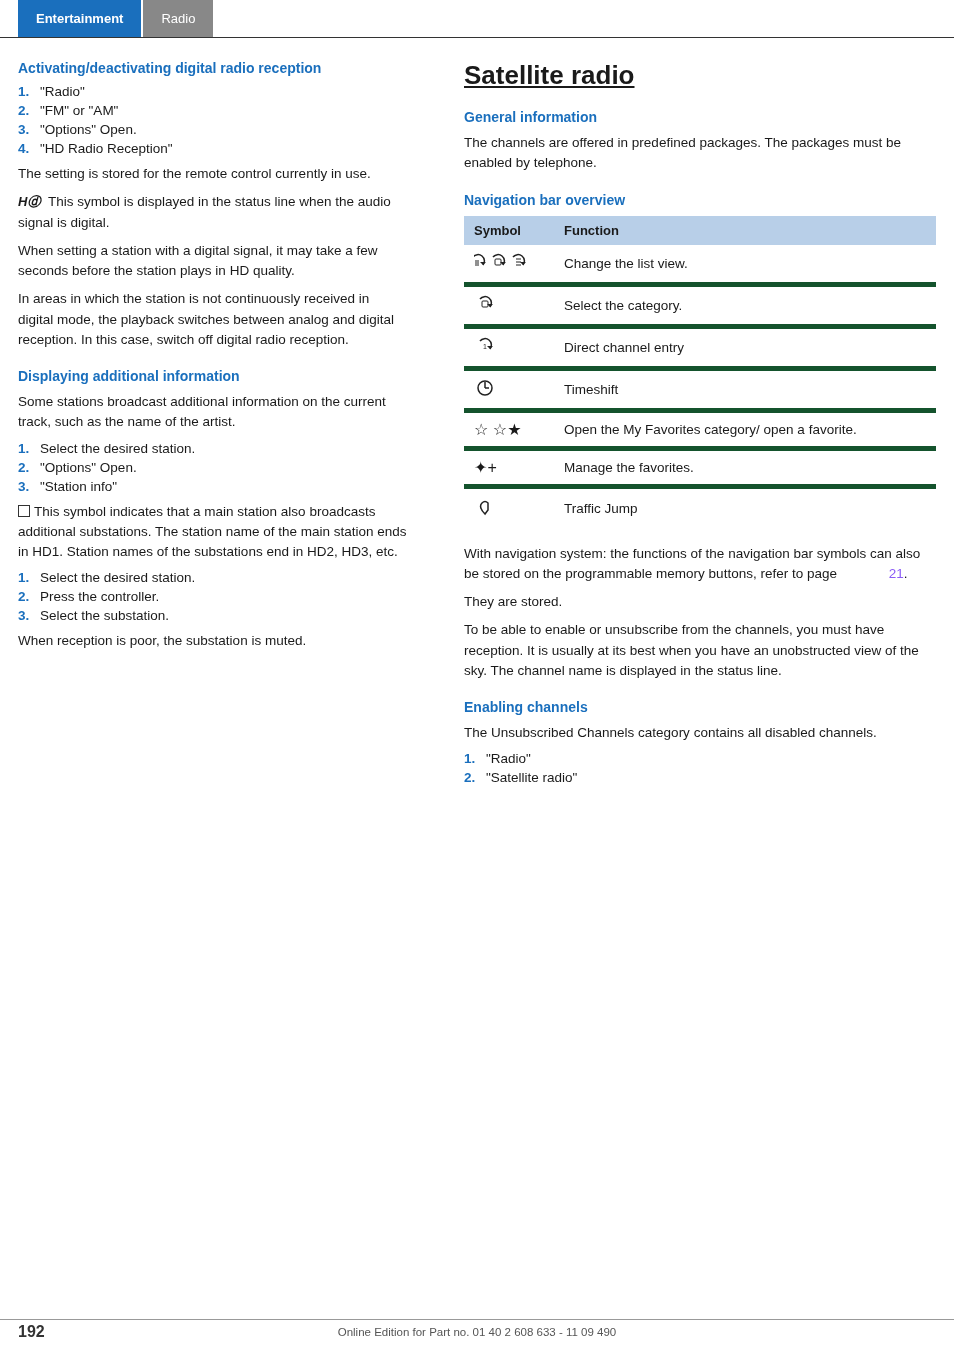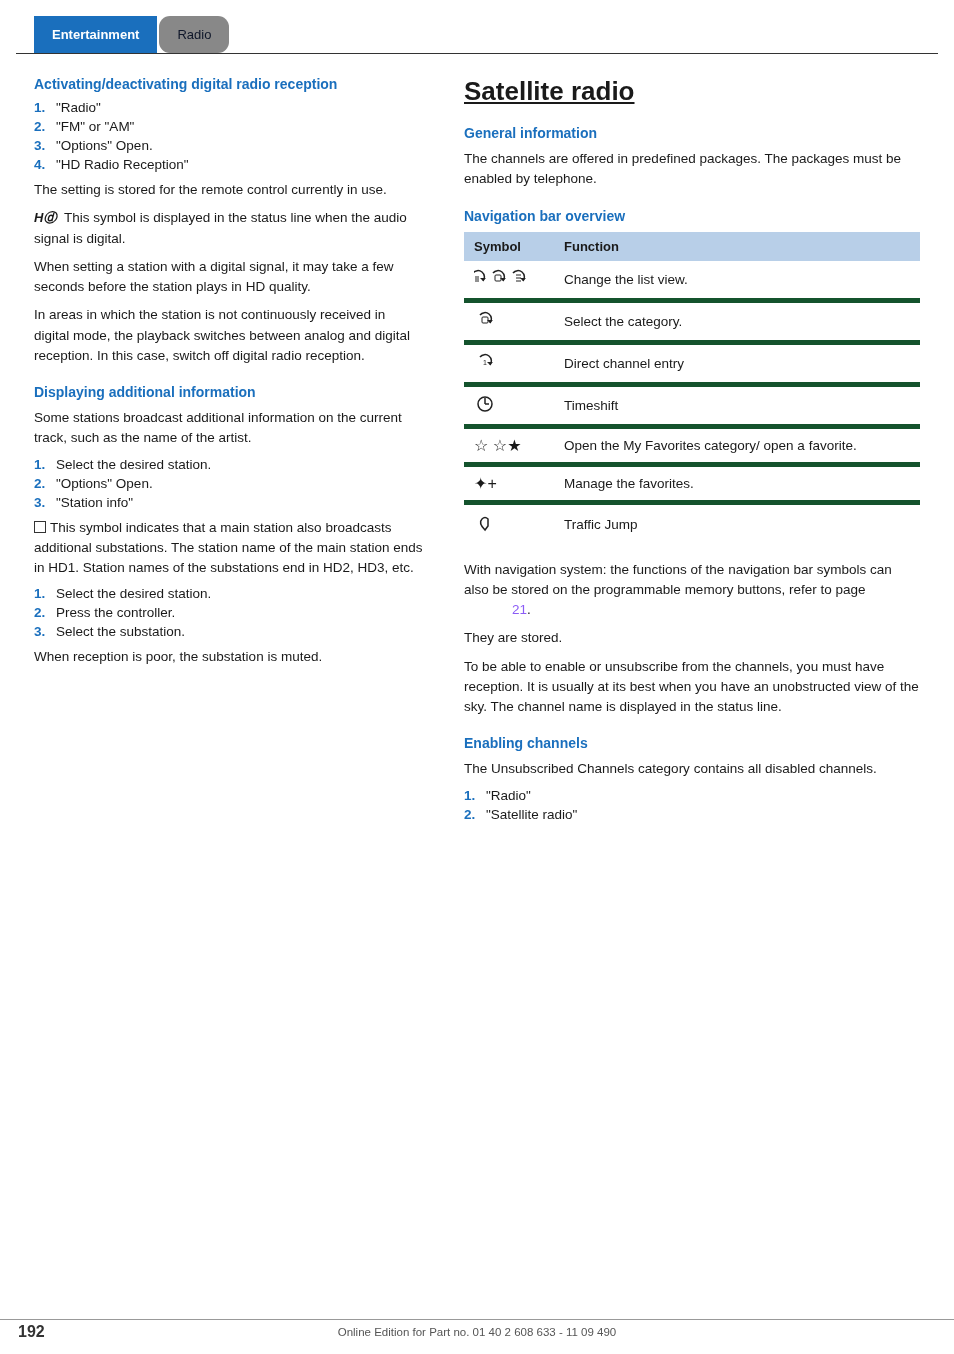--- a/index.html
+++ b/index.html
@@ -7,21 +7,21 @@
       font-family: Arial, Helvetica, sans-serif;
       font-size: 13.5px;
       color: #1a1a1a;
       background: #fff;
       width: 954px;
       min-height: 1354px;
     }
     .page-wrapper {
       width: 954px;
       min-height: 1354px;
-      padding: 16px;
+      padding: 0;
       position: relative;
     }
     
     .top-nav {
       display: flex;
       align-items: stretch;
       border-bottom: 1.5px solid #333;
       height: 38px;
       padding: 0 18px;
     }
@@ -35,28 +35,27 @@
       background: #4a4a4a;
       margin-right: 2px;
       height: 100%;
     }
     .nav-tab.active {
       background: #1a6fbd;
     }
     .nav-tab.secondary {
       background: #888;
       font-weight: normal;
-      color: #0f172a;
-      border-radius: 11px;
+      color: #ffffff;
     }
     
     .content {
       display: flex;
       padding: 22px 18px 30px 18px;
-      gap: 0;
+      gap: 16px;
     }
     .left-col {
       width: 420px;
       padding-right: 30px;
     }
     .right-col {
       flex: 1;
       padding-left: 10px;
     }
     

